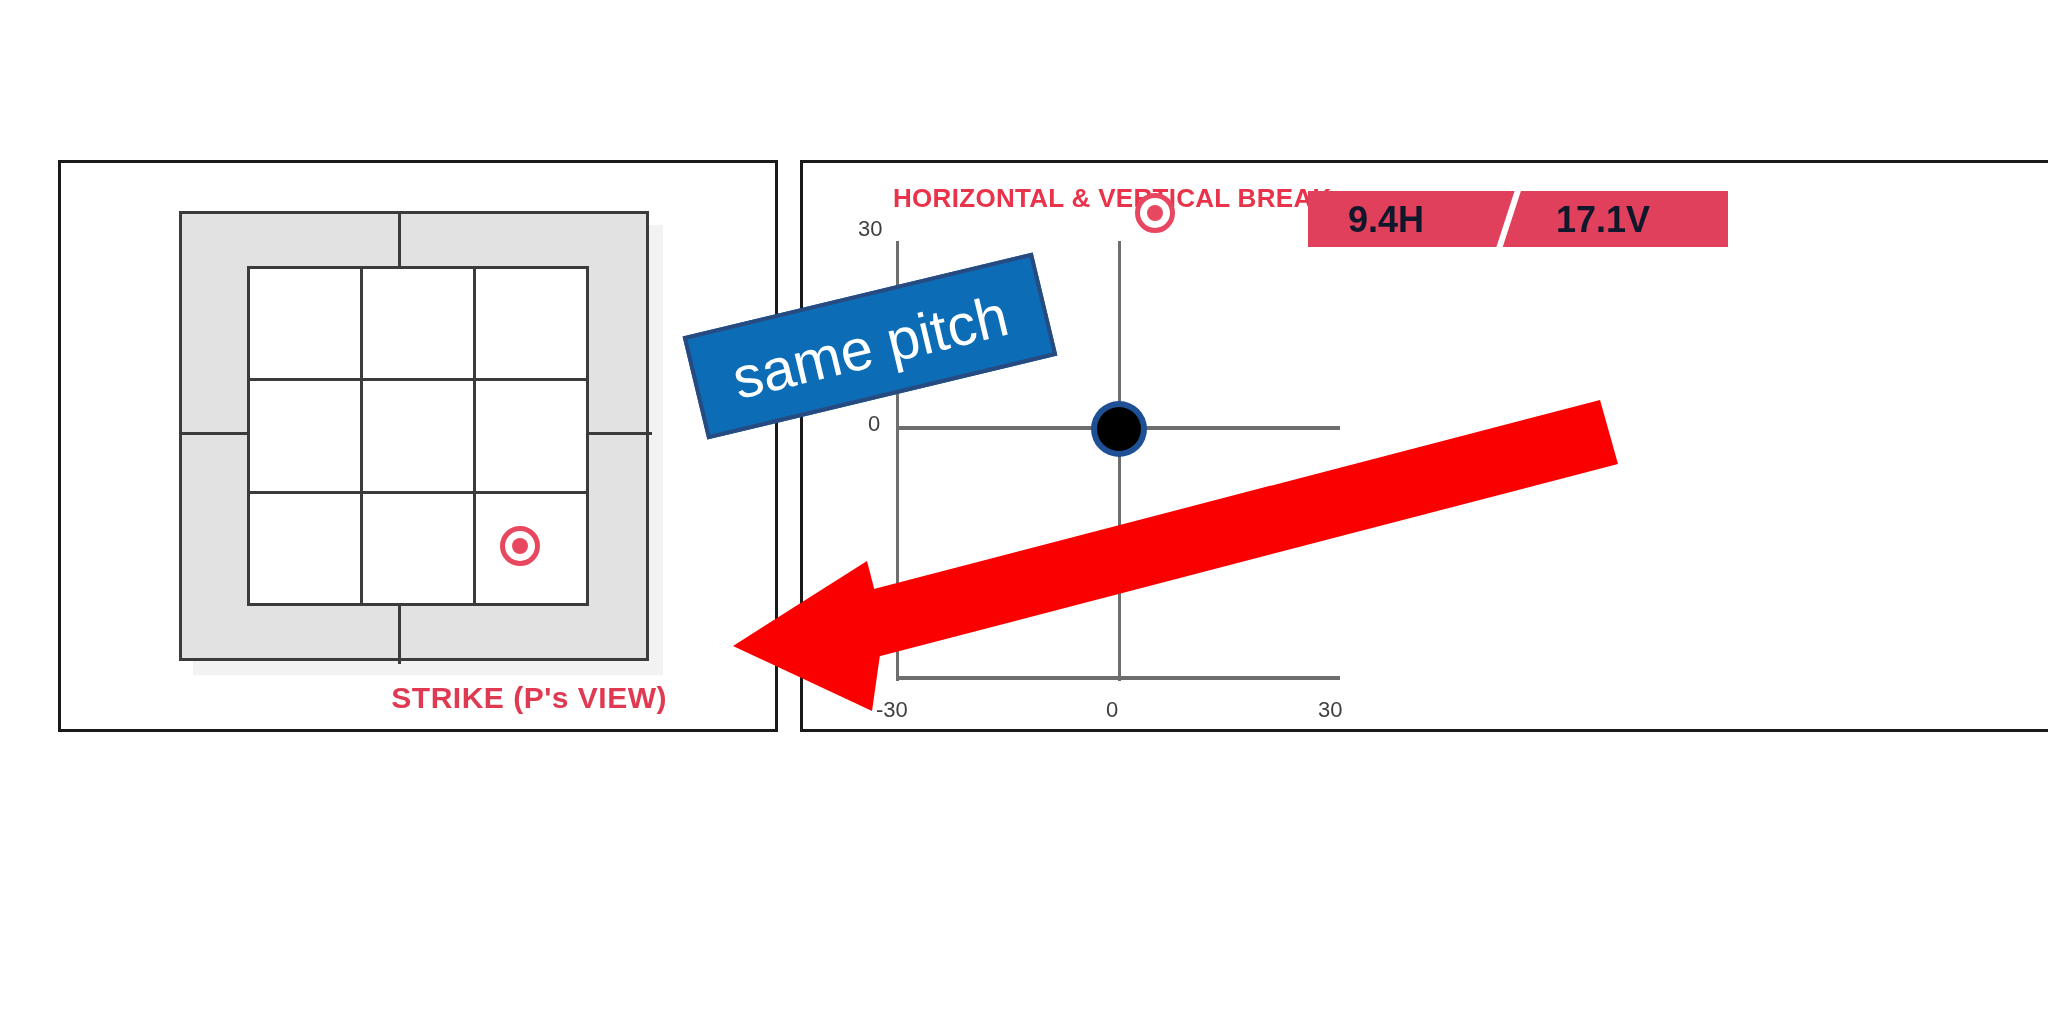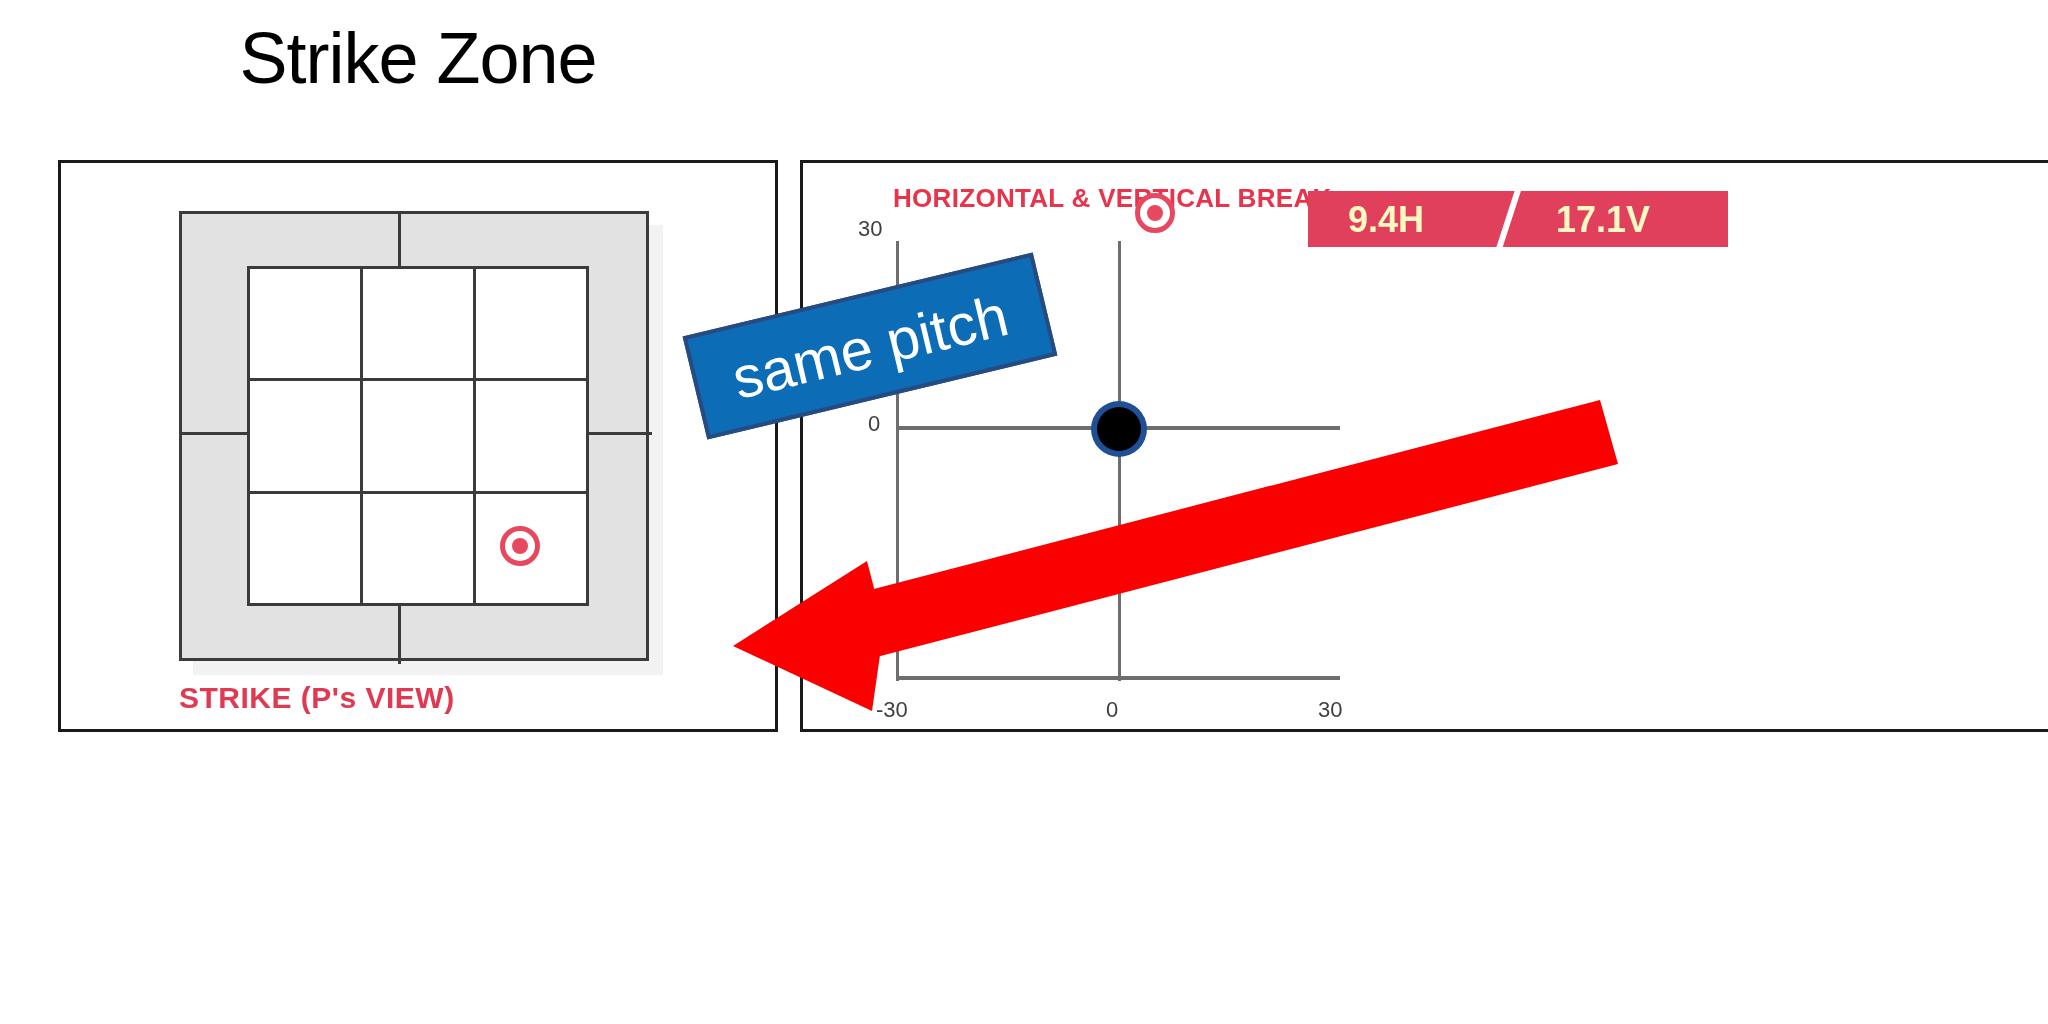--- a/index.html
+++ b/index.html
@@ -82,21 +82,21 @@
     background:#ffffff;
   }
   #sz-pitch .dot{
     position:absolute;left:12px;top:12px;width:16px;height:16px;
     border-radius:50%;
     background:#e8485f;
   }
 
   #sz-caption{
     position:absolute;left:0px;top:470px;width:488px;
-    text-align:left;
+    text-align:right;
     color:#e03a52;
     font-size:30px;
     font-weight:bold;
     letter-spacing:.5px;
     white-space:nowrap;
   }
 
   
   #mc-wrap{position:absolute;left:0;top:0;width:1290px;height:572px;}
 
@@ -118,21 +118,21 @@
     overflow:hidden;
   }
   #mc-badge .slash{
     position:absolute;left:197px;top:-18px;
     width:6px;height:96px;
     background:#ffffff;
     transform:rotate(18deg);
   }
   #mc-badge .bval{
     position:absolute;top:8px;
-    color:#fef9c3;
+    color:#0f172a;
     font-size:36px;
     font-weight:600;
     white-space:nowrap;
   }
   #mc-badge .bval.h{left:40px;}
   #mc-badge .bval.v{left:248px;text-align:right;}
 
   
   #mc-plot{position:absolute;left:60px;top:48px;width:640px;height:500px;}
 
@@ -204,21 +204,20 @@
     font-weight:400;
     letter-spacing:0px;
     white-space:nowrap;
   }
 </style>
 </head>
 <body>
 
 <div id="root">
 
-  <div class="panel-title" id="title-left">Strike Zone</div>
 
   <div class="panel" id="panel-left">
     <div id="sz-wrap">
 
       <div id="sz-shadow"></div>
 
       <div id="sz-outer">
         <div class="sz-div" id="sz-div-top"></div>
         <div class="sz-div" id="sz-div-bottom"></div>
         <div class="sz-div" id="sz-div-left"></div>

